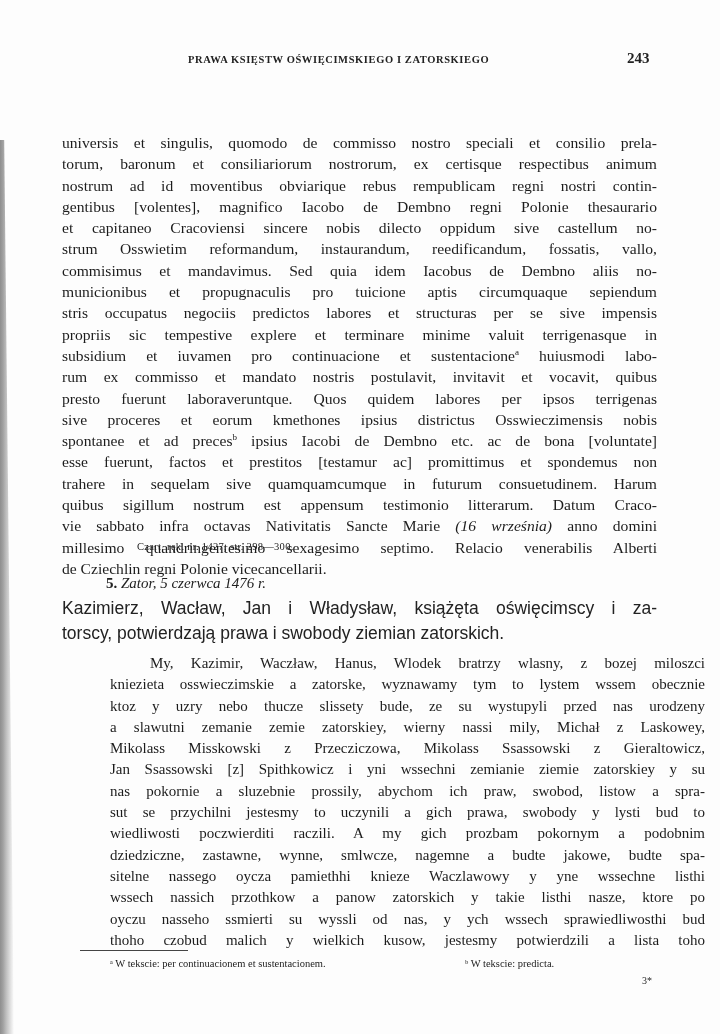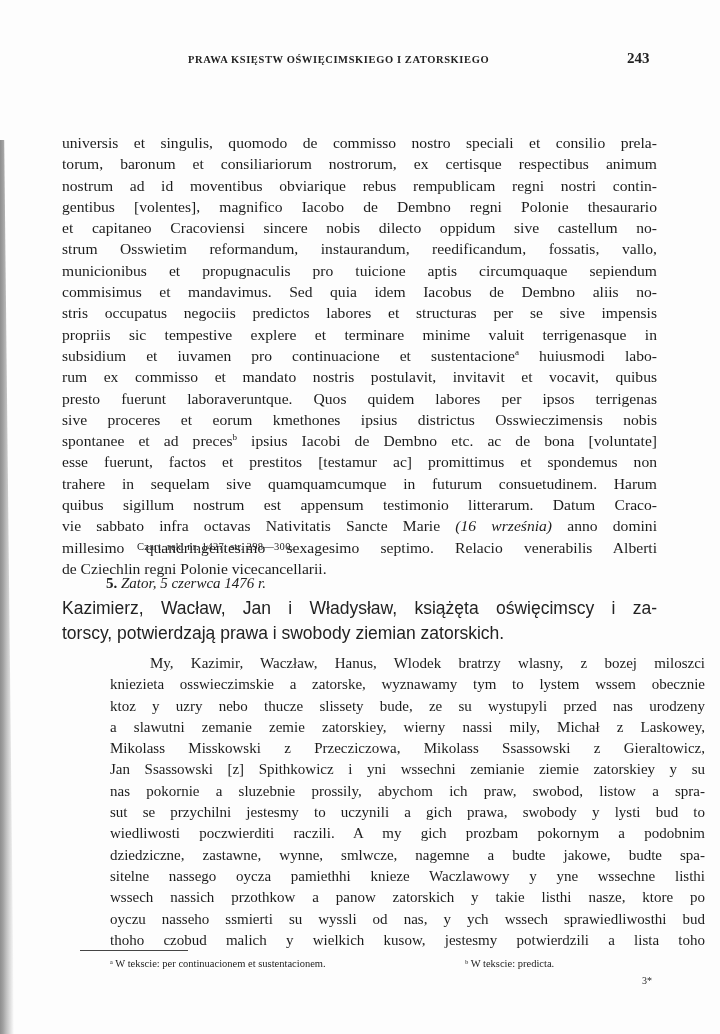--- a/index.html
+++ b/index.html
@@ -162,22 +162,22 @@
   <div class="running-head">PRAWA KSIĘSTW OŚWIĘCIMSKIEGO I ZATORSKIEGO</div>
   <div class="page-number">243</div>
 
   <div class="body-text latin-block">
     <span class="line">universis et singulis, quomodo de commisso nostro speciali et consilio prela-</span>
     <span class="line">torum, baronum et consiliariorum nostrorum, ex certisque respectibus animum</span>
     <span class="line">nostrum ad id moventibus obviarique rebus rempublicam regni nostri contin-</span>
     <span class="line">gentibus [volentes], magnifico Iacobo de Dembno regni Polonie thesaurario</span>
     <span class="line">et capitaneo Cracoviensi sincere nobis dilecto oppidum sive castellum no-</span>
     <span class="line">strum Osswietim reformandum, instaurandum, reedificandum, fossatis, vallo,</span>
+    <span class="line">commisimus et mandavimus. Sed quia idem Iacobus de Dembno aliis no-</span>
     <span class="line">municionibus et propugnaculis pro tuicione aptis circumquaque sepiendum</span>
-    <span class="line">commisimus et mandavimus. Sed quia idem Iacobus de Dembno aliis no-</span>
     <span class="line">stris occupatus negociis predictos labores et structuras per se sive impensis</span>
     <span class="line">propriis sic tempestive explere et terminare minime valuit terrigenasque in</span>
     <span class="line"><span>subsidium et iuvamen pro continuacione et sustentacione</span><sup class="fnmark">a</sup><span> huiusmodi labo-</span></span>
     <span class="line">rum ex commisso et mandato nostris postulavit, invitavit et vocavit, quibus</span>
     <span class="line">presto fuerunt laboraveruntque. Quos quidem labores per ipsos terrigenas</span>
     <span class="line">sive proceres et eorum kmethones ipsius districtus Osswieczimensis nobis</span>
     <span class="line"><span>spontanee et ad preces</span><sup class="fnmark">b</sup><span> ipsius Iacobi de Dembno etc. ac de bona [voluntate]</span></span>
     <span class="line">esse fuerunt, factos et prestitos [testamur ac] promittimus et spondemus non</span>
     <span class="line">trahere in sequelam sive quamquamcumque in futurum consuetudinem. Harum</span>
     <span class="line">quibus sigillum nostrum est appensum testimonio litterarum. Datum Craco-</span>

